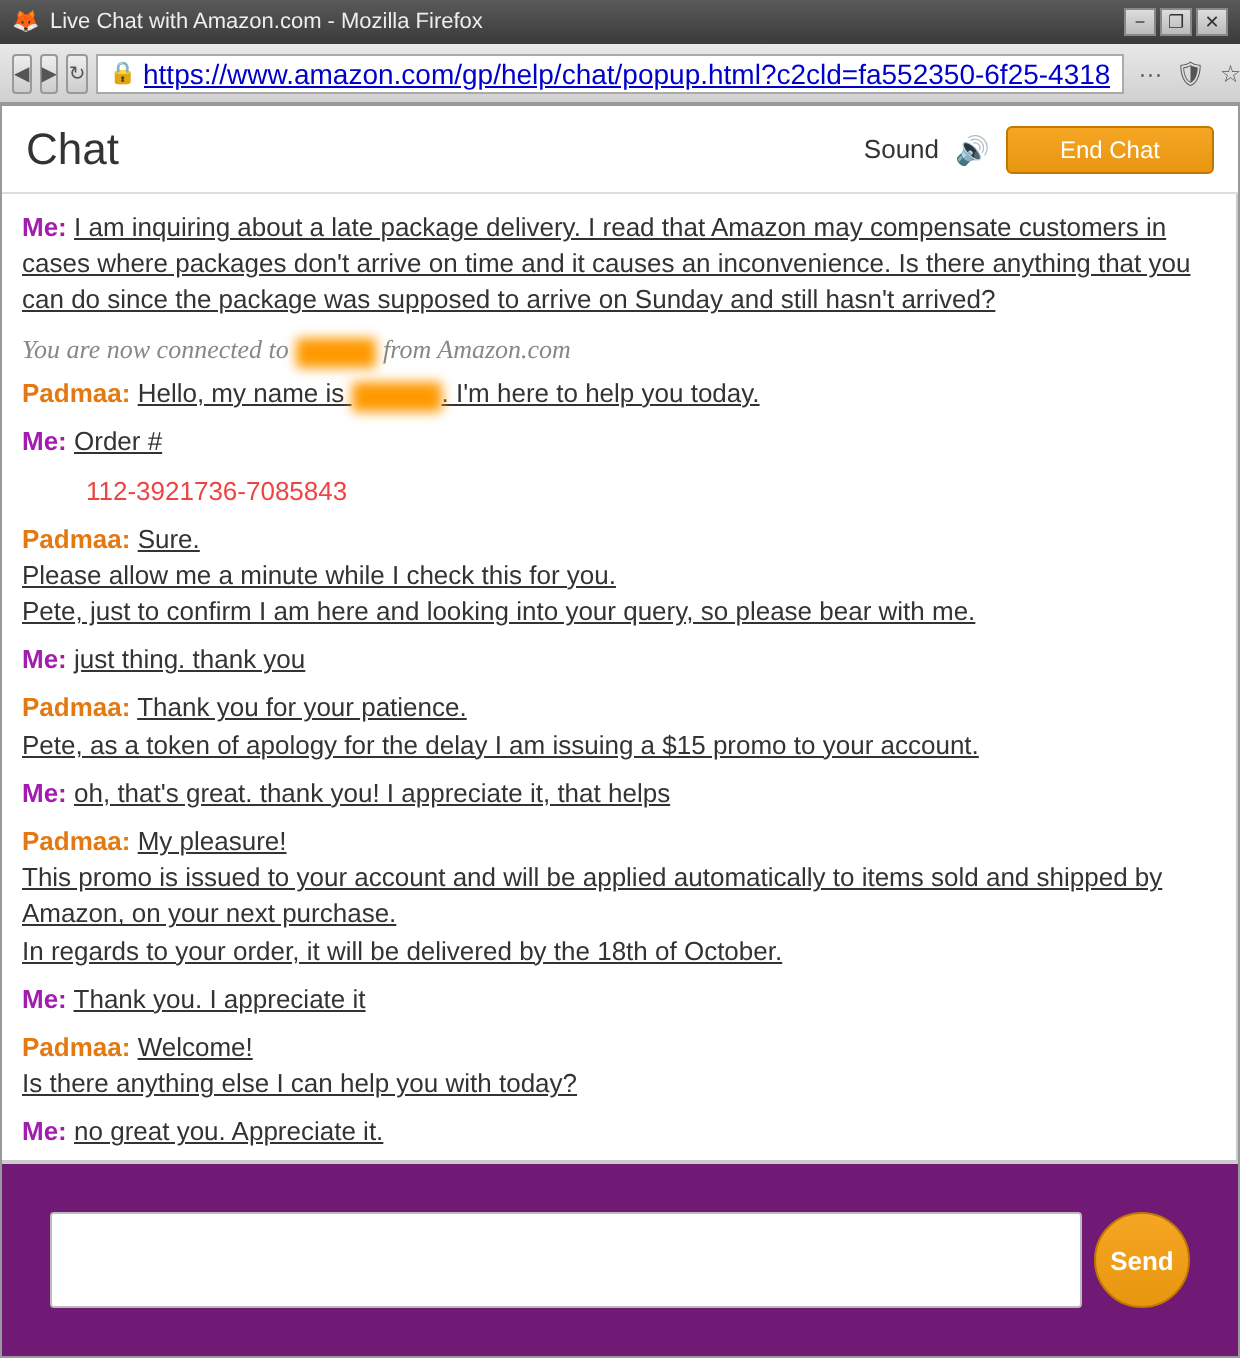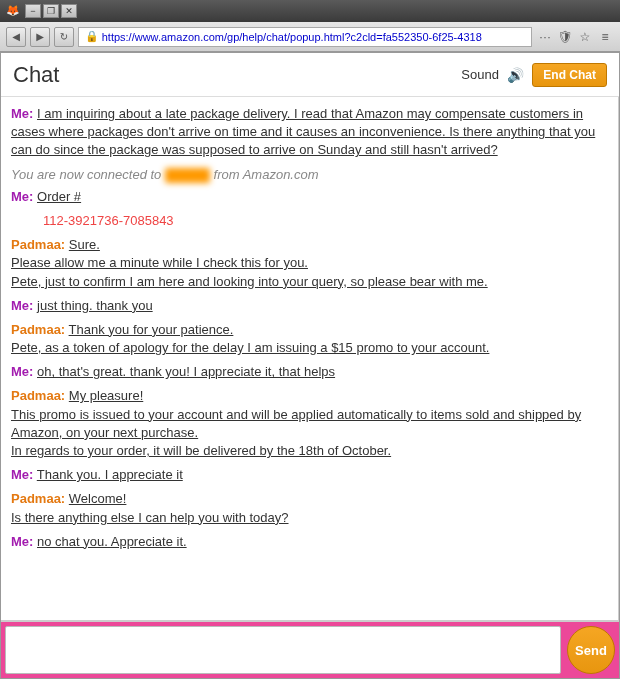--- a/index.html
+++ b/index.html
@@ -82,25 +82,26 @@
       color: #333;
       display: flex;
       align-items: center;
     }
     .address-lock {
       font-size: 11px;
       margin-right: 3px;
       color: #4a4;
     }
     .address-text {
-      font-size: 11px;
+      font-size: 14px;
       color: #00c;
       white-space: nowrap;
       overflow: hidden;
       text-overflow: ellipsis;
+      text-decoration: underline;
     }
     .address-actions {
       display: flex;
       gap: 2px;
     }
     .addr-btn {
       width: 18px;
       height: 18px;
       background: none;
       border: none;
@@ -148,23 +149,23 @@
       color: #333;
     }
     .sound-icon {
       font-size: 14px;
       color: #555;
     }
     .end-chat-btn {
       background: linear-gradient(to bottom, #f5a623, #e8960f);
       border: 1px solid #c07800;
       border-radius: 3px;
-      padding: 4px 10px;
+      padding: 4px 26px;
       font-size: 12px;
-      font-weight: bold;
+      font-weight: normal;
       color: #fff;
       cursor: pointer;
       white-space: nowrap;
     }
 
     
     .messages-area {
       flex: 1;
       overflow-y: scroll;
       padding: 8px 10px;
@@ -191,20 +192,21 @@
     .msg-line.me {
       color: #333;
     }
     .msg-line.agent {
       color: #333;
     }
     .msg-line.system {
       color: #888;
       font-style: italic;
       margin: 4px 0;
+      font-family: Liberation Serif, serif;
     }
     .sender-me {
       color: #a21caf;
       font-weight: bold;
     }
     .sender-agent {
       color: #e47911;
       font-weight: bold;
     }
     .msg-text {
@@ -221,23 +223,23 @@
       color: #f90;
       border-radius: 2px;
       font-size: 11px;
       padding: 0 2px;
       filter: blur(3px);
       user-select: none;
     }
 
     
     .input-area {
-      background: #ec4899;
+      background: #701a75;
       border-top: 2px solid #ccc;
-      padding: 4px;
+      padding: 24px;
       display: flex;
       gap: 6px;
       align-items: flex-end;
     }
     .message-input {
       flex: 1;
       height: 48px;
       border: 1px solid #bbb;
       background: #fff;
       resize: none;
@@ -276,20 +278,21 @@
     .footer-agent {
       color: #e47911;
       font-weight: bold;
     }
   </style>
 </head>
 <body>
 
 <div class="browser-titlebar">
   <span class="browser-titlebar-icon">🦊</span>
+  <span class="browser-titlebar-title">Live Chat with Amazon.com - Mozilla Firefox</span>
   <div class="window-controls">
     <div class="win-btn">−</div>
     <div class="win-btn">❐</div>
     <div class="win-btn">✕</div>
   </div>
 </div>
 
 <div class="browser-addressbar">
   <div class="nav-btn">◀</div>
   <div class="nav-btn">▶</div>
@@ -321,20 +324,24 @@
 
     <div class="msg-line me">
       <span class="sender-me">Me:</span>
       <span class="msg-text"> I am inquiring about a late package delivery. I read that Amazon may compensate customers in cases where packages don't arrive on time and it causes an inconvenience. Is there anything that you can do since the package was supposed to arrive on Sunday and still hasn't arrived?</span>
     </div>
 
     <div class="msg-line system">
       You are now connected to <span class="blurred-name">Padmaa</span> from Amazon.com
     </div>
 
+    <div class="msg-line agent">
+      <span class="sender-agent">Padmaa:</span>
+      <span class="msg-text"> Hello, my name is </span><span class="blurred-name">Padmaa</span><span class="msg-text">. I'm here to help you today.</span>
+    </div>
 
     <div class="msg-line me">
       <span class="sender-me">Me:</span>
       <span class="msg-text"> Order #</span>
     </div>
     <div class="msg-line">
       <span class="order-number">112-3921736-7085843</span>
     </div>
 
     <div class="msg-line agent">
@@ -367,21 +374,21 @@
       <span class="msg-text"> Thank you. I appreciate it</span>
     </div>
 
     <div class="msg-line agent">
       <span class="sender-agent">Padmaa:</span>
       <span class="msg-text"> Welcome!<br>Is there anything else I can help you with today?</span>
     </div>
 
     <div class="msg-line me">
       <span class="sender-me">Me:</span>
-      <span class="msg-text"> no chat you. Appreciate it.</span>
+      <span class="msg-text"> no great you. Appreciate it.</span>
     </div>
 
   </div>
 
   <div class="input-area">
     <textarea class="message-input" style=""></textarea>
     <button class="send-btn">Send</button>
   </div>
 
 

